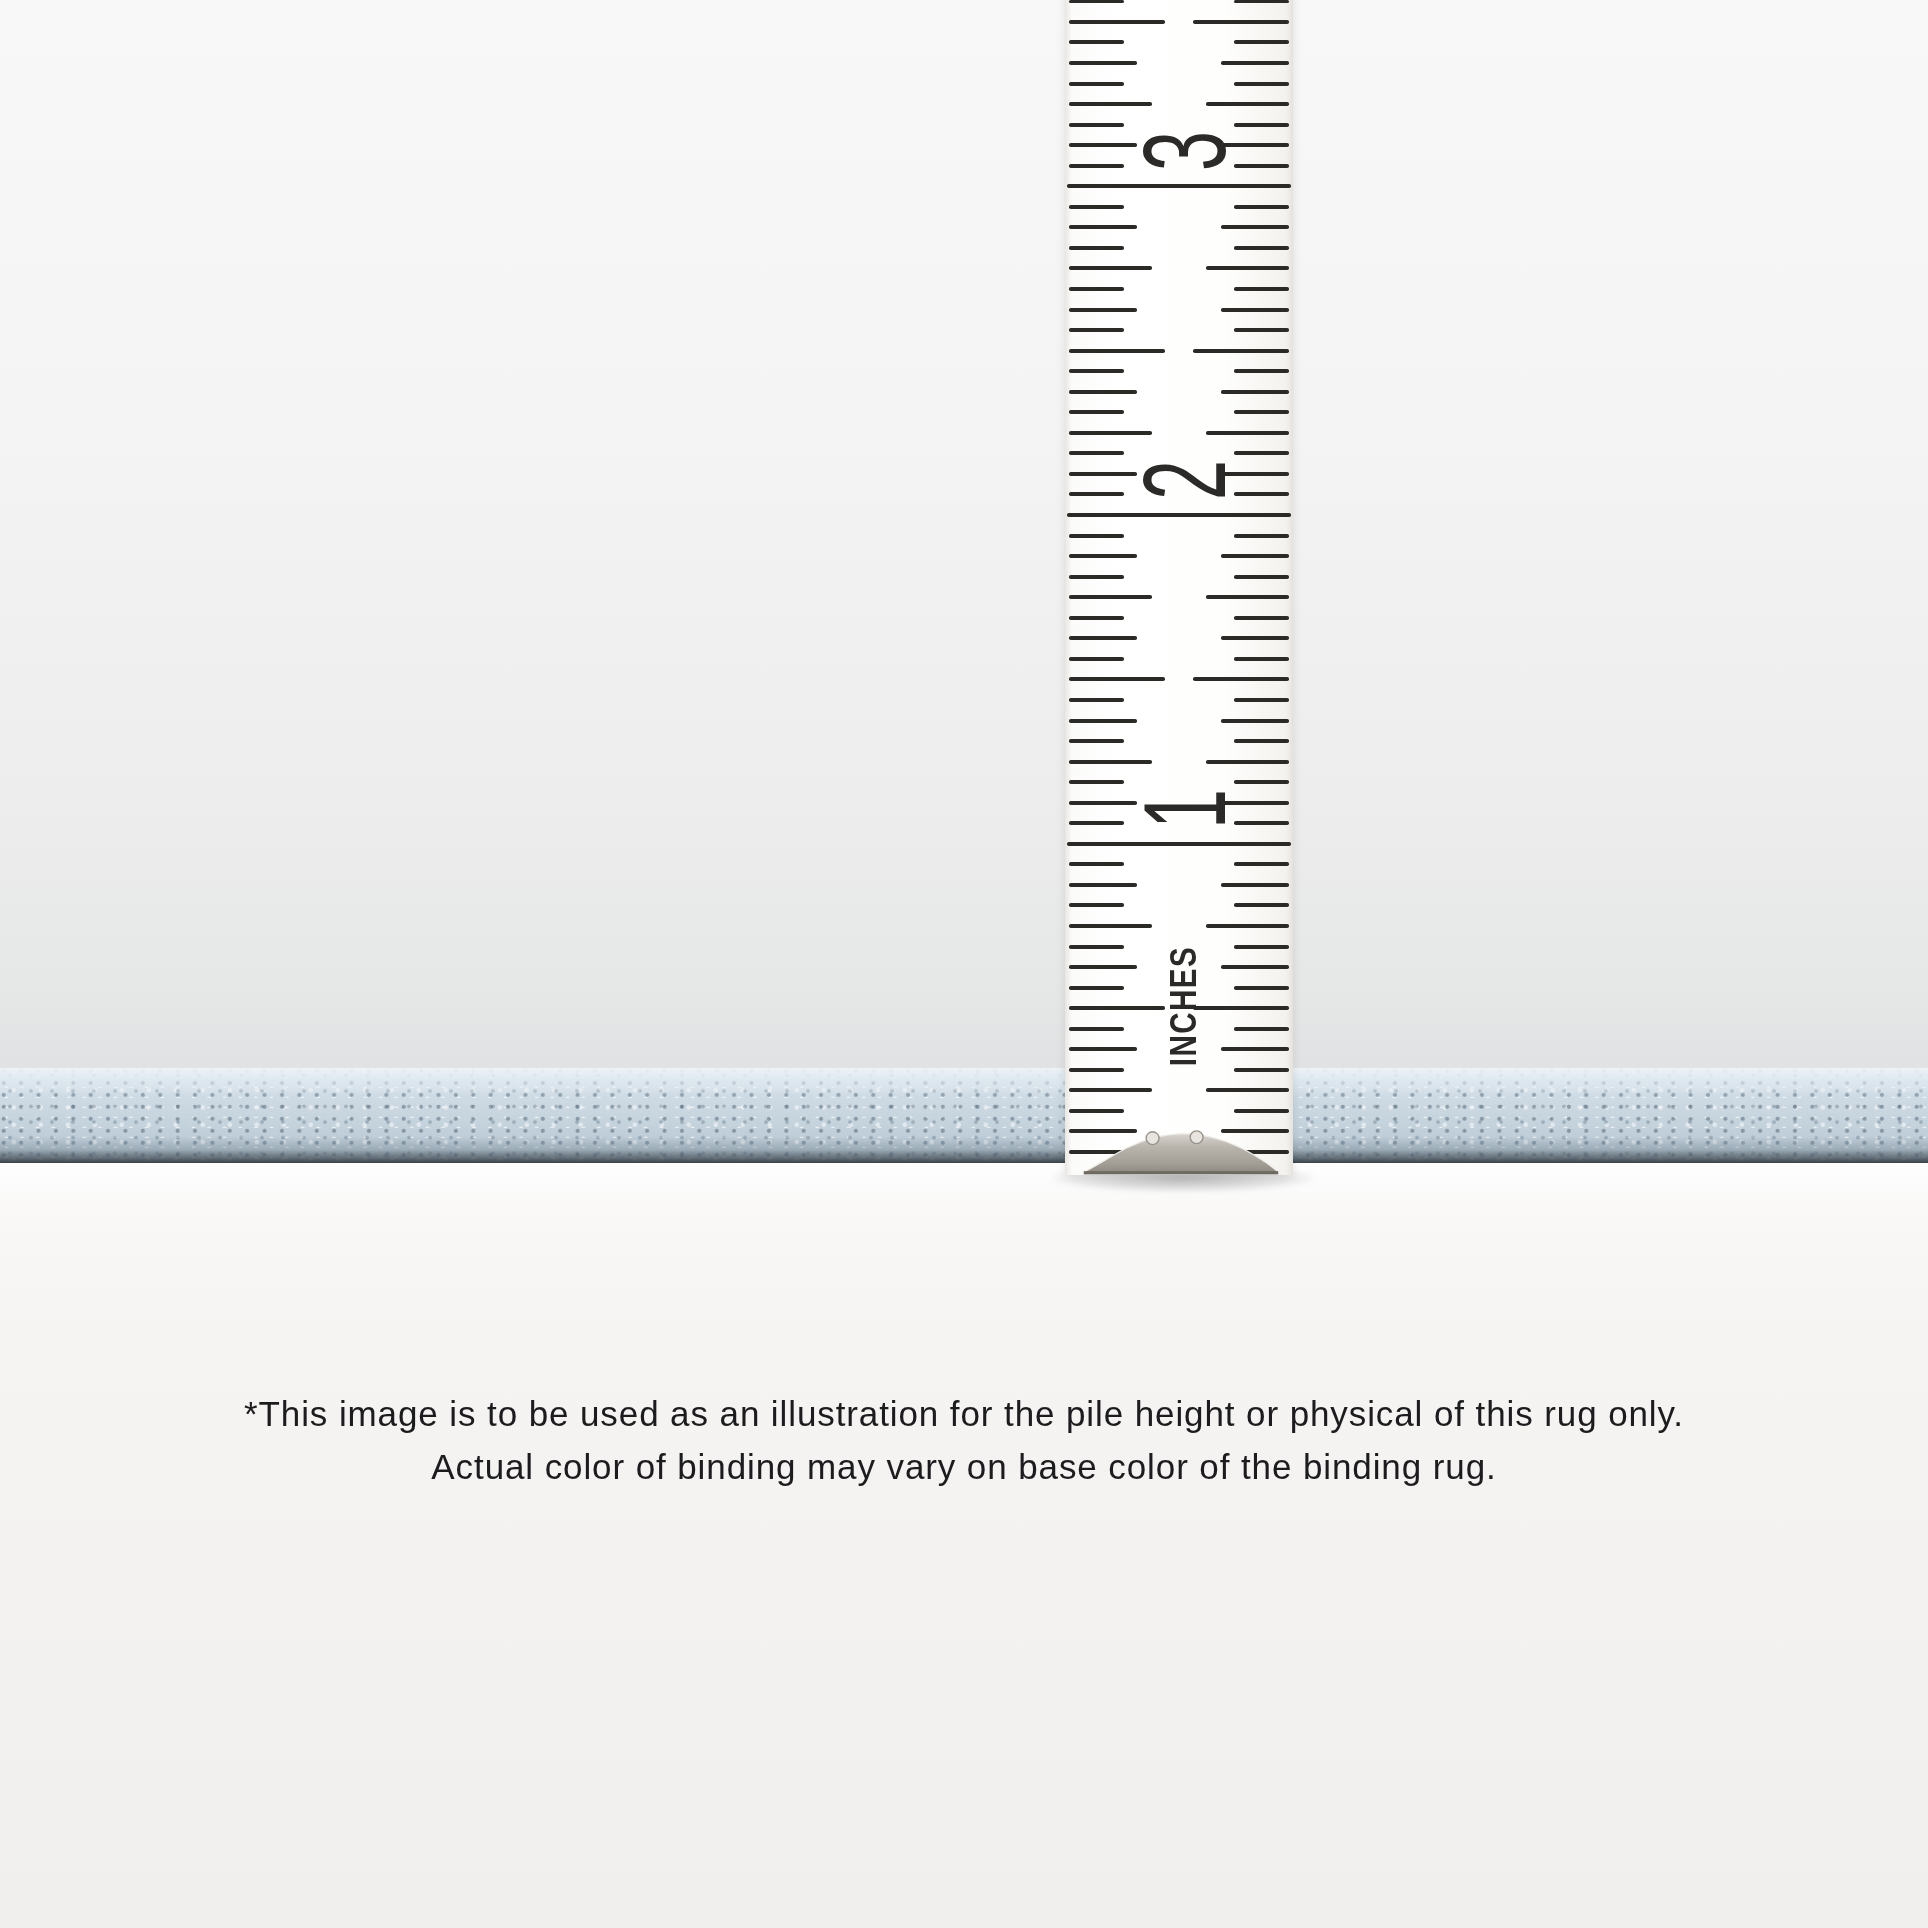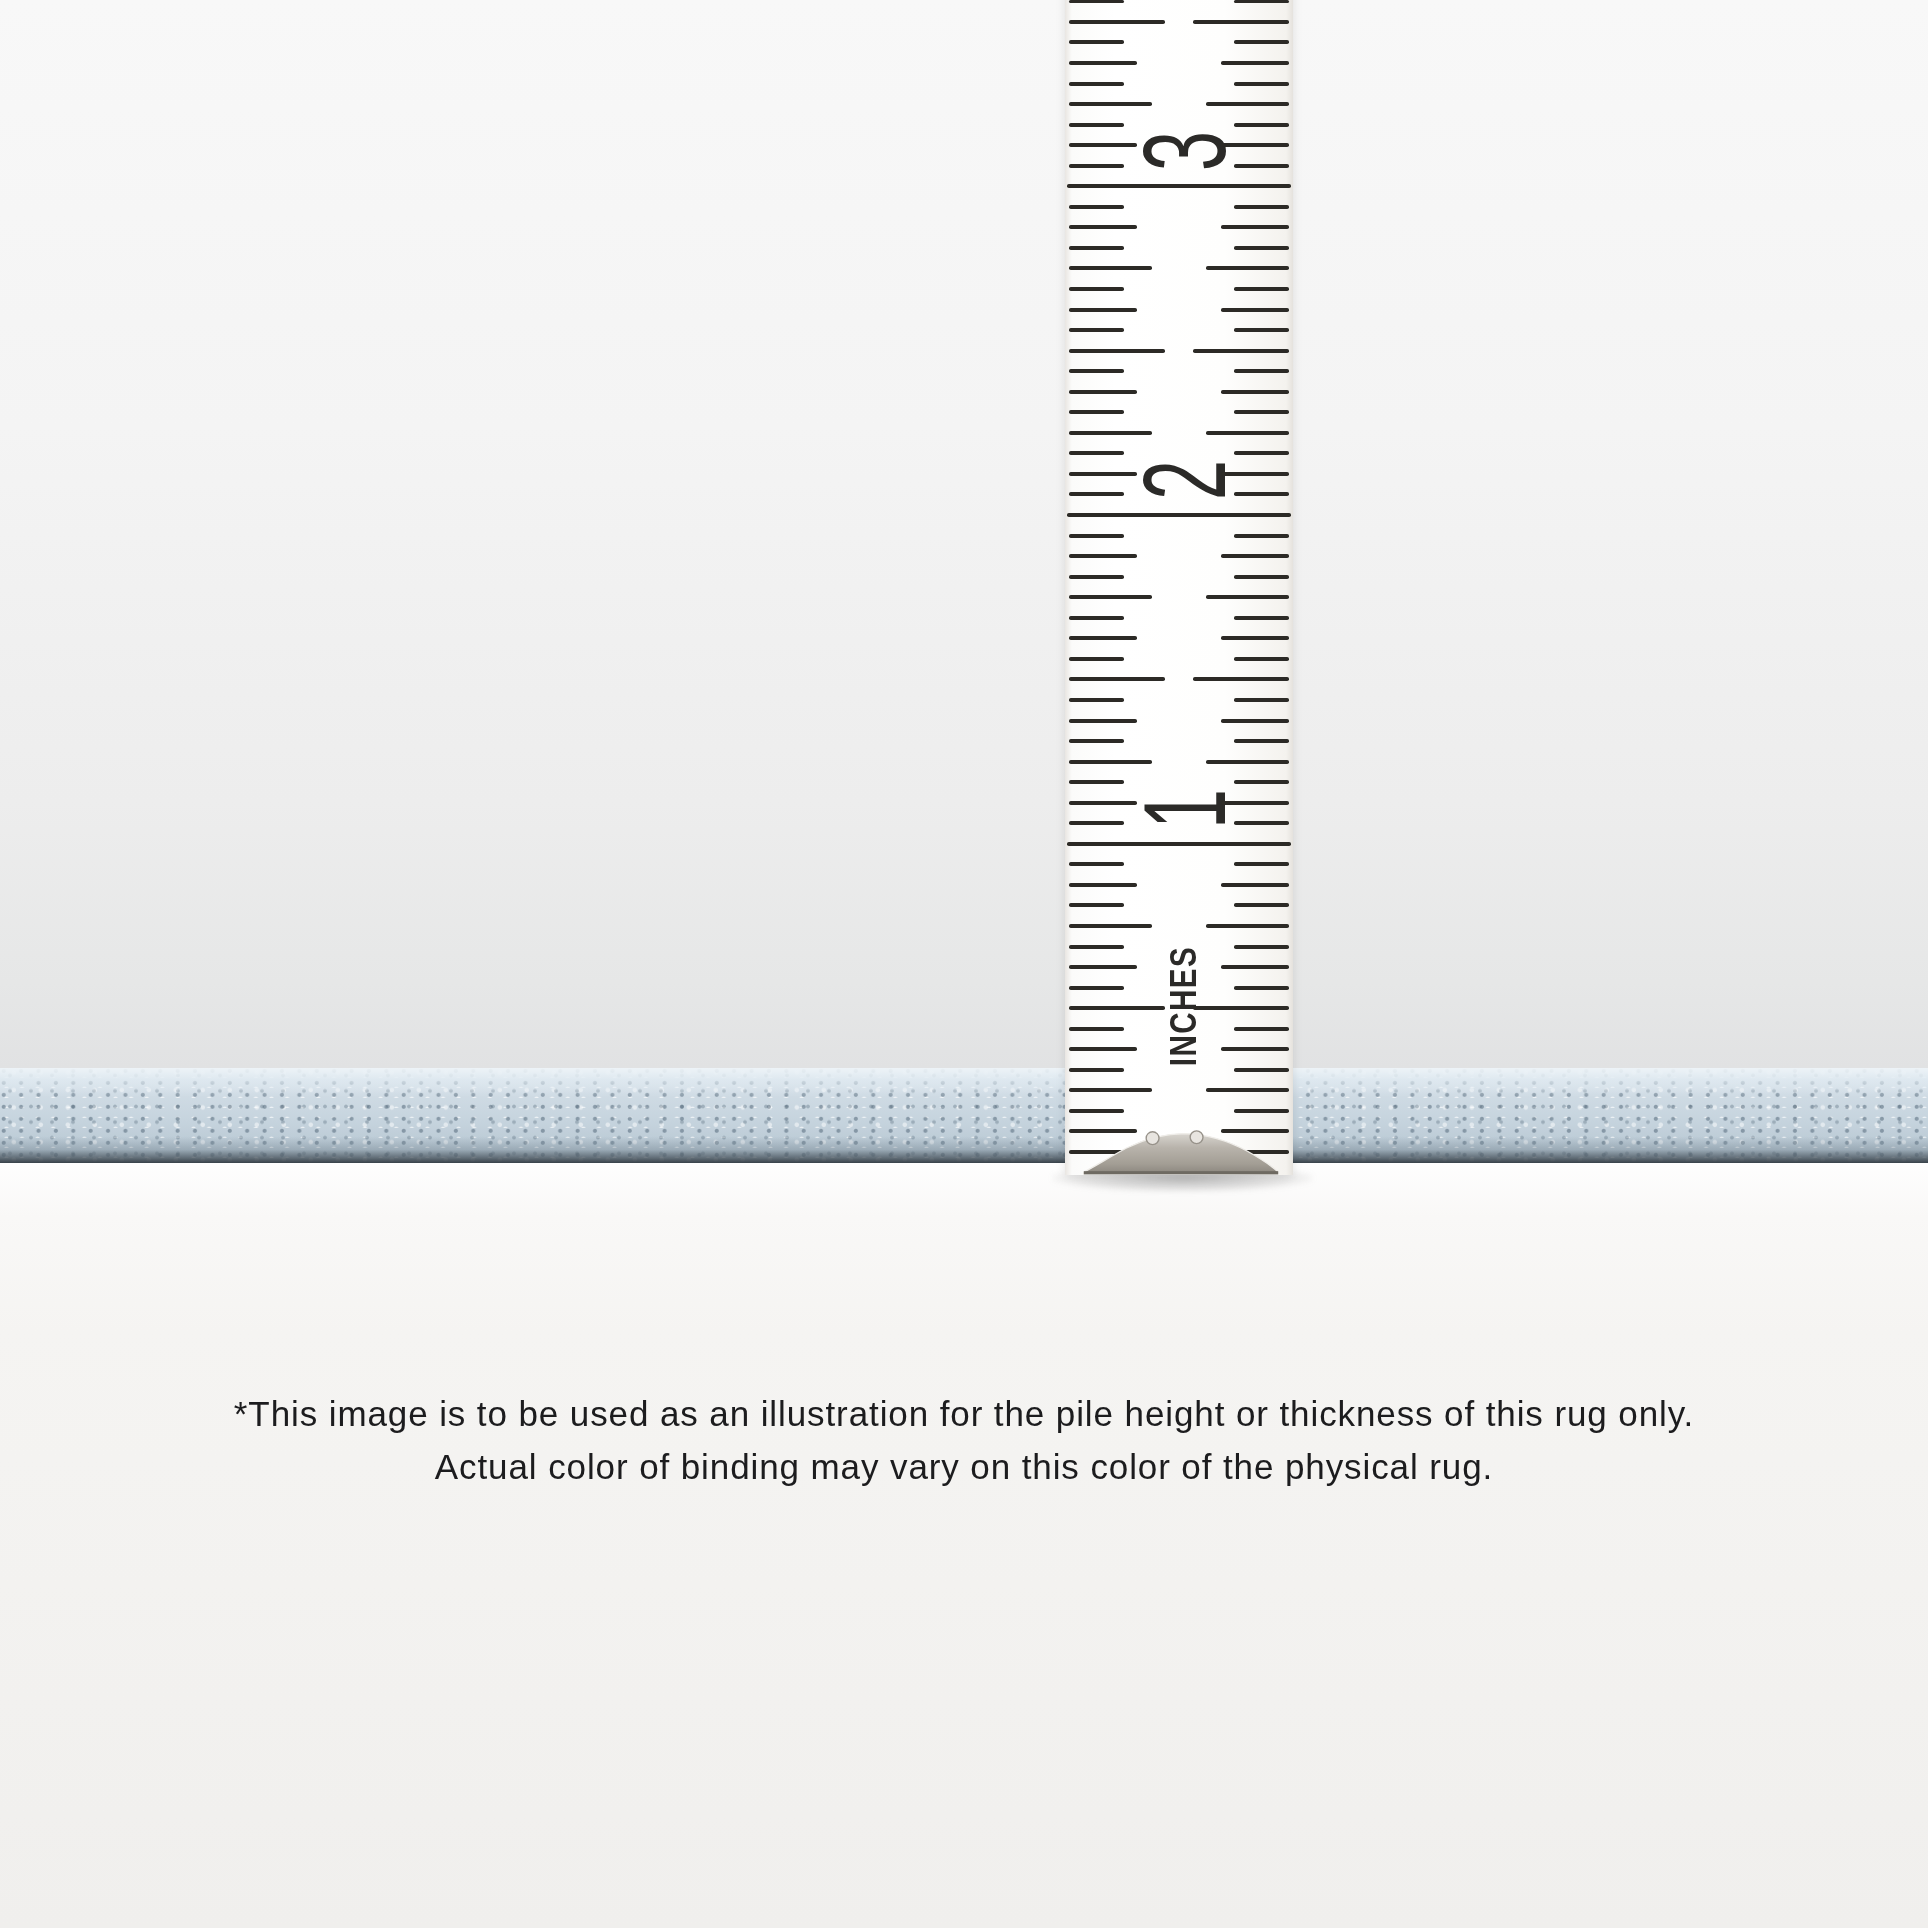--- a/index.html
+++ b/index.html
@@ -199,16 +199,16 @@
       <stop offset="1" stop-color="#8b867e"></stop>
     </linearGradient>
   </defs>
   <path d="M2,50 C12,45 28,35 48,24 C70,13 92,8 112,8 C138,9 160,16 180,27 C196,36 208,44 214,50 L214,52 L2,52 Z" fill="url(#metalGrad)" stroke="#efede9" stroke-width="1.5"></path>
   <rect x="2" y="49" width="212" height="3.5" fill="#6e6a62"></rect>
   <circle cx="77" cy="13" r="7" fill="#e8e5e0" stroke="#97928a" stroke-width="1.5"></circle>
   <circle cx="125" cy="12" r="7" fill="#e8e5e0" stroke="#97928a" stroke-width="1.5"></circle>
 </svg>
 
 <div class="caption z7">
-  <div>*This image is to be used as an illustration for the pile height or thickness of this rug only.</div>
-  <div>Actual color of binding may vary on this color of the physical rug.</div>
+  <div>*This image is to be used as an illustration for the pile height or physical of this rug only.</div>
+  <div>Actual color of binding may vary on base color of the binding rug.</div>
 </div>
 
 
 </body></html>

